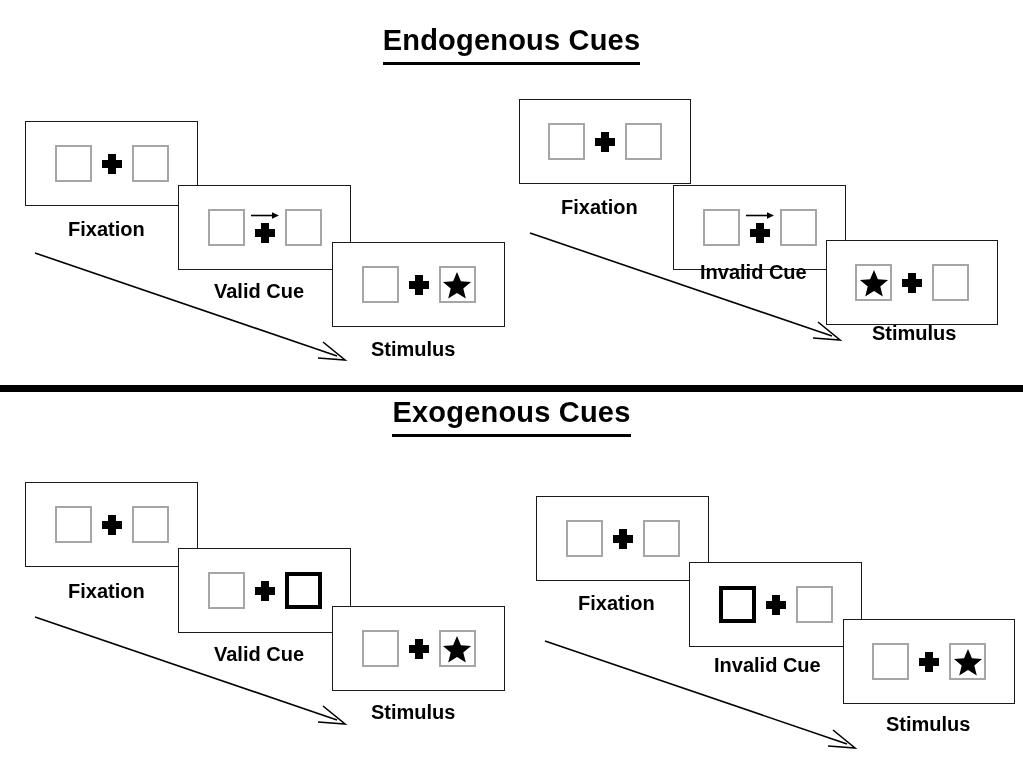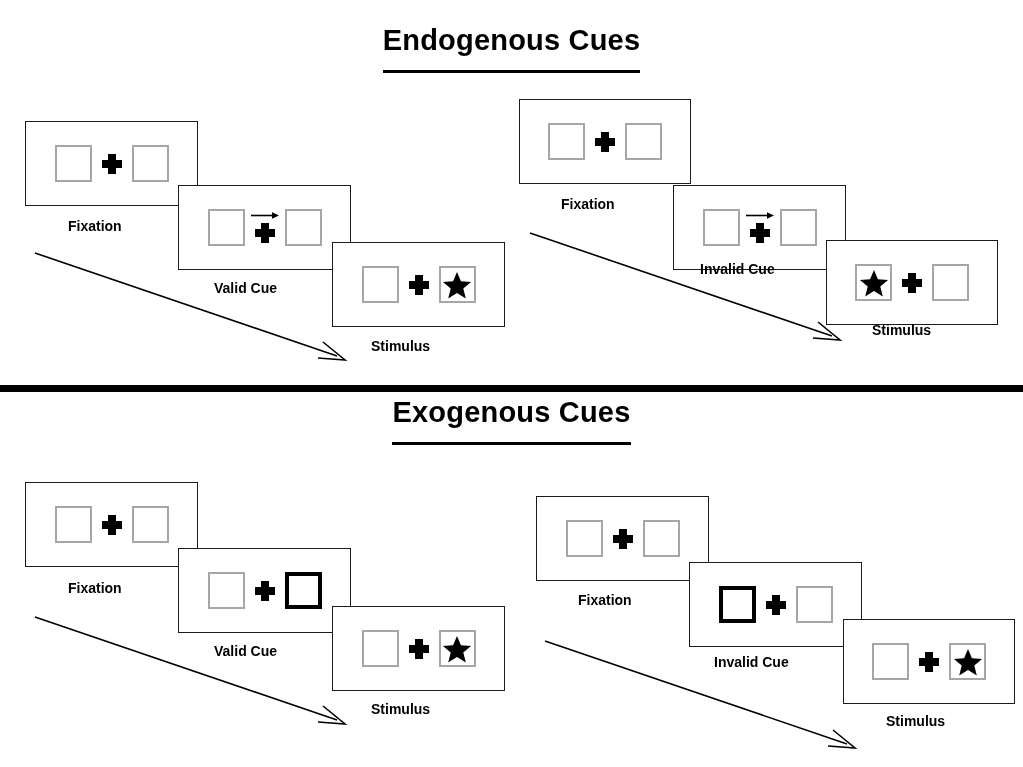--- a/index.html
+++ b/index.html
@@ -19,21 +19,21 @@
     position: absolute;
     width: 100%;
     text-align: center;
     font-size: 29px;
     font-weight: bold;
     color: #000000;
     letter-spacing: 0.2px;
   }
   .section-title span {
     border-bottom: 3px solid #000000;
-    padding-bottom: 14px;
+    padding-bottom: 6px;
   }
 
   .divider {
     position: absolute;
     left: 0;
     width: 1023px;
     height: 7px;
     background: #000000;
   }
 
@@ -112,21 +112,21 @@
   
   .star {
     width: 30px;
     height: 30px;
     display: block;
   }
 
   
   .caption {
     position: absolute;
-    font-size: 14px;
+    font-size: 20px;
     font-weight: bold;
     color: #000000;
     white-space: nowrap;
   }
 
   
   .time-arrow {
     position: absolute;
     overflow: visible;
   }

